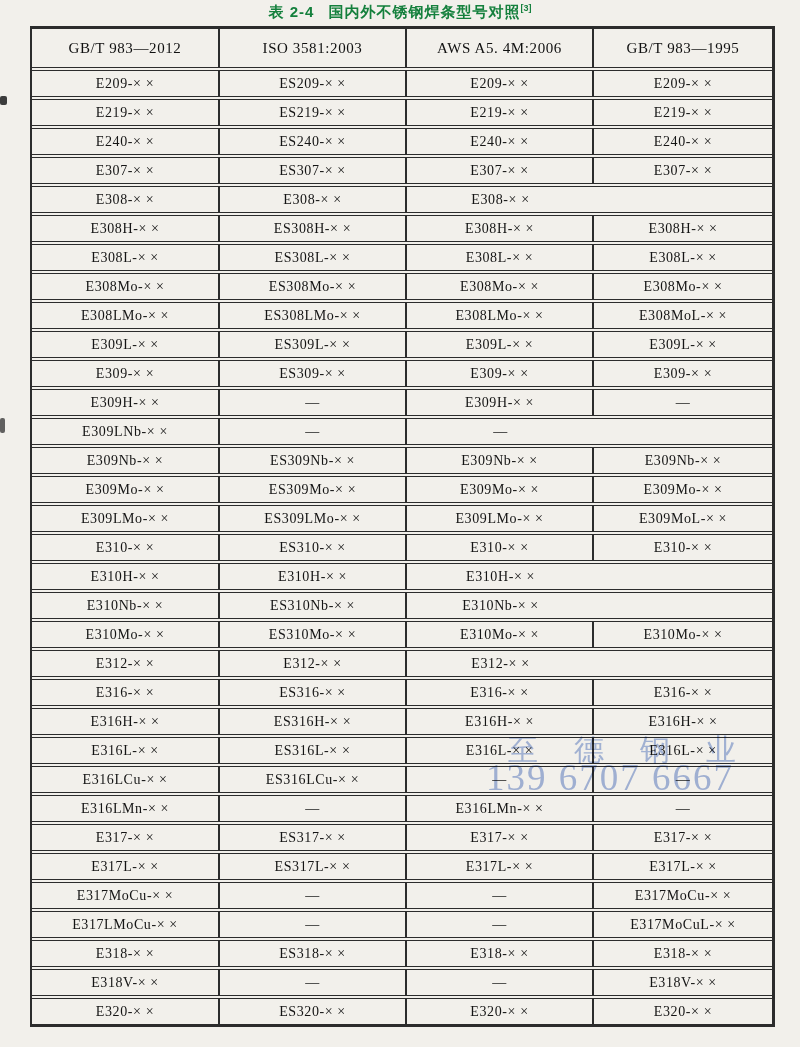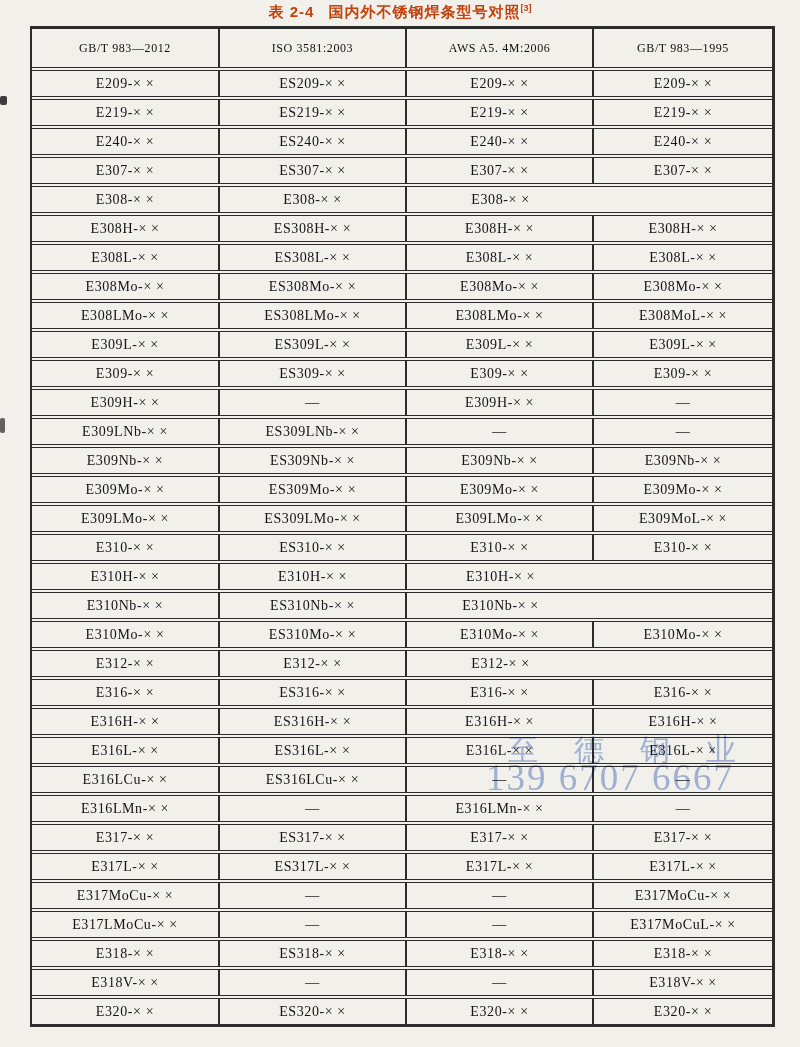--- a/index.html
+++ b/index.html
@@ -10,21 +10,21 @@
     position:relative;
     overflow:hidden;
   }
   .page{position:absolute;inset:0;}
 
   
   .doc-title{
     position:absolute;top:3px;left:0;width:100%;
     text-align:center;
     font-family:"Liberation Sans", sans-serif;
-    font-weight:bold;font-size:15px;color:#c2410c;
+    font-weight:bold;font-size:15px;color:#15803d;
     letter-spacing:1px;
   }
   .doc-title .tnum{margin-right:14px;}
   .doc-title sup{font-size:9px;font-weight:bold;vertical-align:super;letter-spacing:0;}
 
   
   .tbl{
     position:absolute;left:30px;top:26px;width:745px;
     box-sizing:border-box;
     border-top:3px solid #2c2c2c;
@@ -43,21 +43,21 @@
   .trow.header{height:38px;border-top:none;}
   .tcell{
     display:flex;align-items:center;justify-content:center;
     border-right:2px solid #2c2c2c;
     font-size:14px;color:#141414;
     letter-spacing:0.6px;
     white-space:nowrap;
     overflow:hidden;
   }
   .tcell:last-child{border-right:none;}
-  .trow.header .tcell{font-size:12px;color:#101010;}
+  .trow.header .tcell{font-size:15px;color:#101010;}
 
   
   .watermark{position:absolute;inset:0;z-index:5;pointer-events:none;mix-blend-mode:multiply;border-radius:15px;}
   .wm-company{
     position:absolute;left:508px;top:733px;
     font-size:30px;line-height:34px;
     color:rgba(114,144,210,0.60);
     letter-spacing:36px;white-space:nowrap;
     font-family:"DejaVu Serif", serif;
     font-weight:500;
@@ -159,21 +159,20 @@
           <div class="tcell">E309-× ×</div>
         </div>
         <div class="trow">
           <div class="tcell">E309H-× ×</div>
           <div class="tcell">—</div>
           <div class="tcell">E309H-× ×</div>
           <div class="tcell">—</div>
         </div>
         <div class="trow">
           <div class="tcell">E309LNb-× ×</div>
-          <div class="tcell">ES309LNb-× ×</div>
           <div class="tcell">—</div>
           <div class="tcell">—</div>
         </div>
         <div class="trow">
           <div class="tcell">E309Nb-× ×</div>
           <div class="tcell">ES309Nb-× ×</div>
           <div class="tcell">E309Nb-× ×</div>
           <div class="tcell">E309Nb-× ×</div>
         </div>
         <div class="trow">

